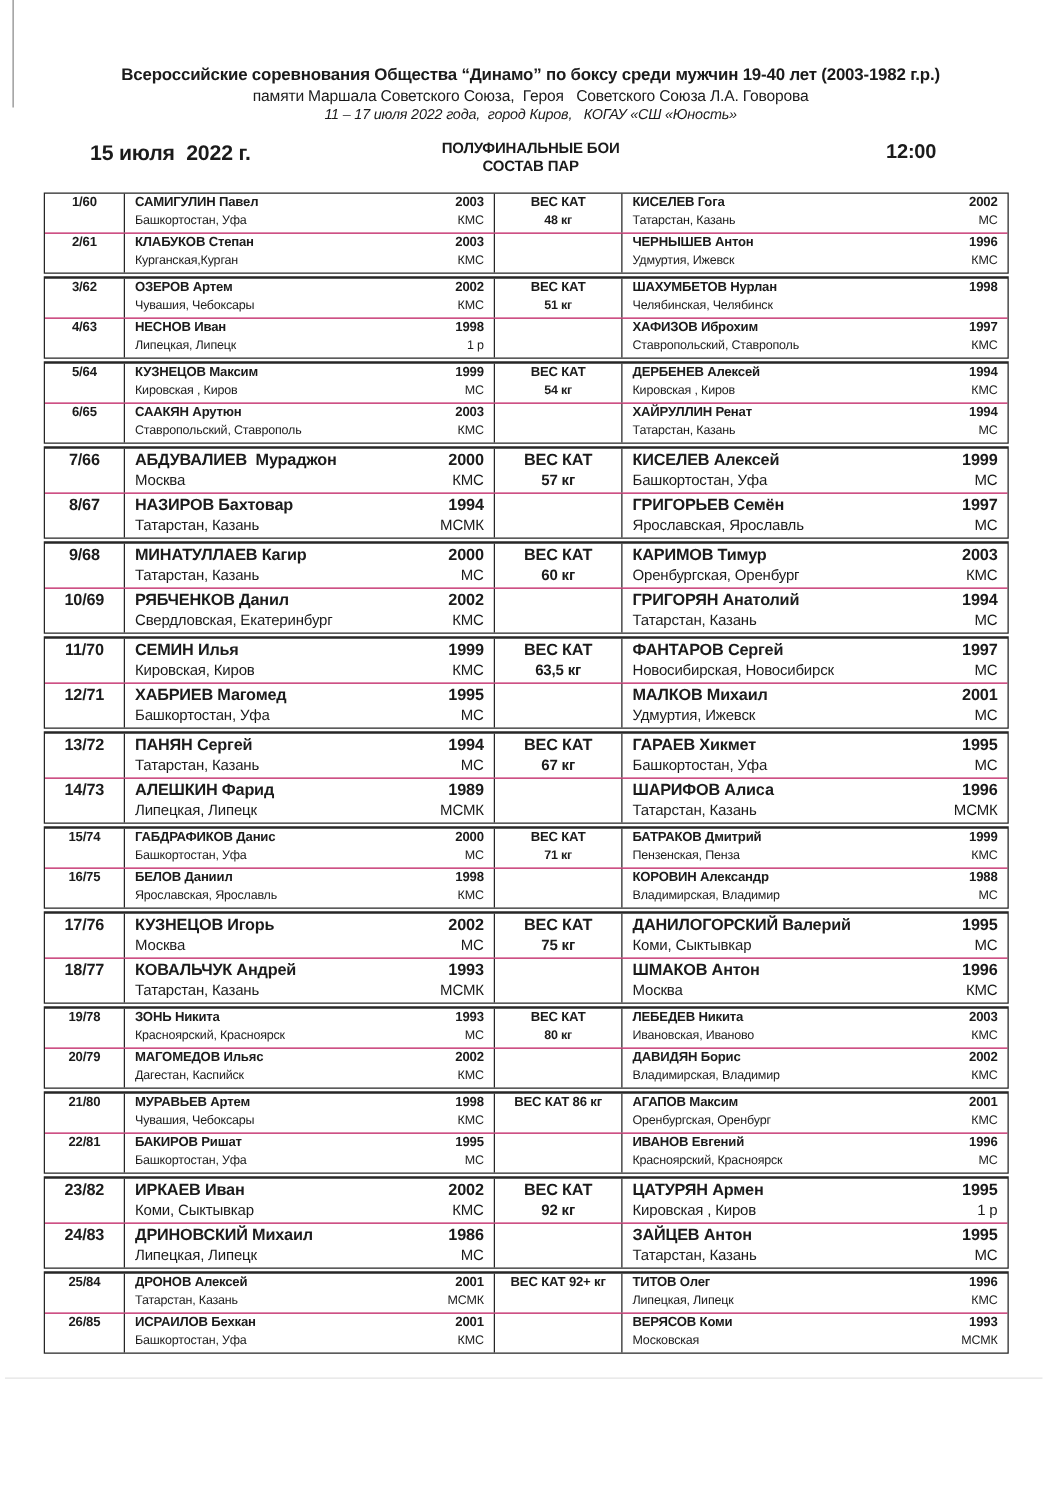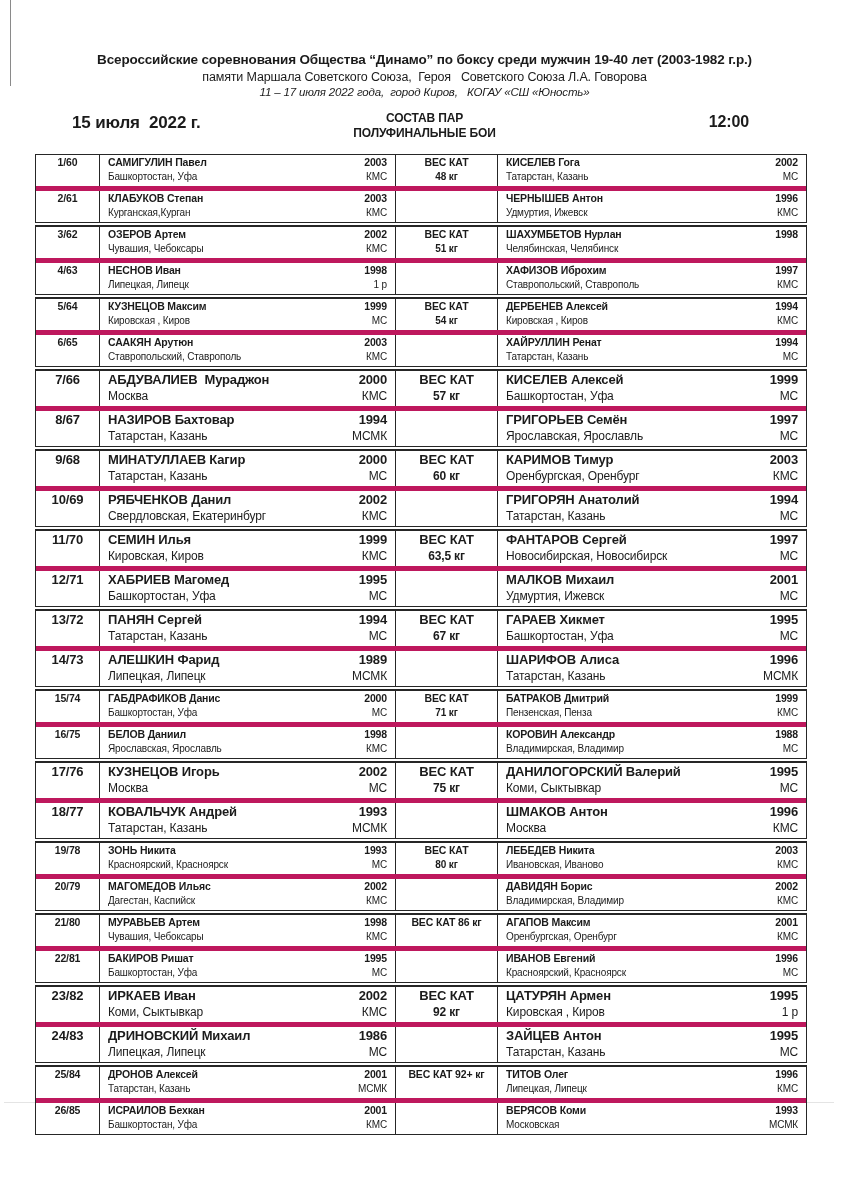--- a/index.html
+++ b/index.html
@@ -18,21 +18,21 @@
 
   .meta-row { position:relative; margin-top:13px; height:34px; }
   .date { position:absolute; left:72px; top:2px; font-weight:bold; font-size:17px; white-space:pre-wrap; }
   .center-titles { text-align:center; font-weight:bold; font-size:12px; line-height:15px; }
   .time { position:absolute; right:100px; top:2px; font-weight:bold; font-size:16px; }
 
   .table { position:absolute; left:35px; top:154px; width:772px; }
   .group { border:1.2px solid #262626; border-top-width:2px; margin-bottom:2px; background:#fff; }
   .group:first-child { border-top-width:1.5px; }
   .bout { display:grid; grid-template-columns:64px 296px 102px 1fr; }
-  .bout + .bout { border-top:5px solid #be185d; }
+  .bout + .bout { border-top:1px solid #be185d; }
   .cell { padding:1px 0; }
   .b-r { border-right:1px solid #262626; }
   .num { text-align:center; }
   .num .line { display:block; font-weight:bold; }
   .boxer { padding:1px 8px; }
   .line { display:flex; justify-content:space-between; align-items:flex-start; white-space:pre-wrap; }
   .name-line { font-weight:bold; }
   .sub-line { font-weight:normal; }
   .weight { text-align:center; }
   .weight .line { display:block; font-weight:bold; }
@@ -50,22 +50,22 @@
 
   <div class="header">
     <div class="t1">Всероссийские соревнования Общества “Динамо” по боксу среди мужчин 19-40 лет (2003-1982 г.р.)</div>
     <div class="t2">памяти Маршала Советского Союза,  Героя   Советского Союза Л.А. Говорова</div>
     <div class="t3">11 – 17 июля 2022 года,  город Киров,   КОГАУ «СШ «Юность»</div>
   </div>
 
   <div class="meta-row">
     <div class="date">15 июля  2022 г.</div>
     <div class="center-titles">
+      <div>ПОЛУФИНАЛЬНЫЕ БОИ</div>
       <div>СОСТАВ ПАР</div>
-      <div>ПОЛУФИНАЛЬНЫЕ БОИ</div>
     </div>
     <div class="time">12:00</div>
   </div>
 
   <div class="table" id="pairs-table">
       <div class="group sm">
         <div class="bout">
           <div class="cell b-r num">
             <div class="line name-line">1/60</div>
           </div>

